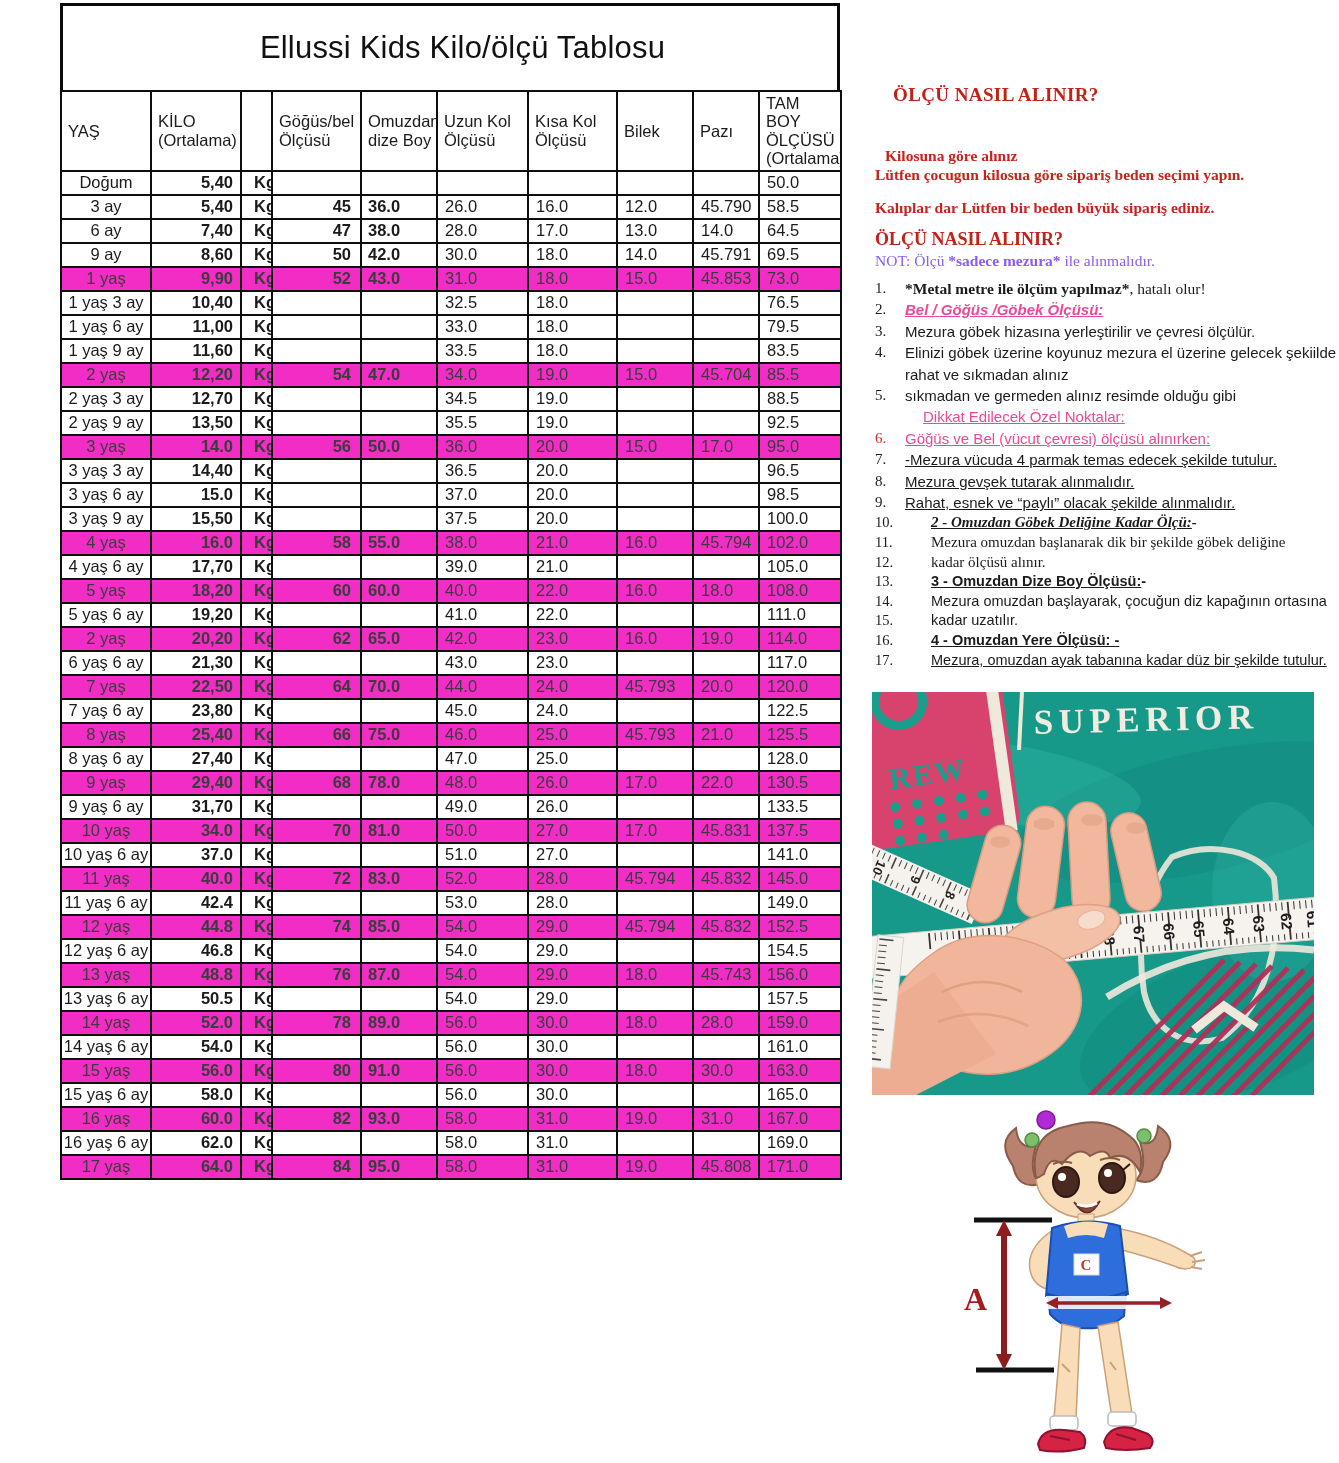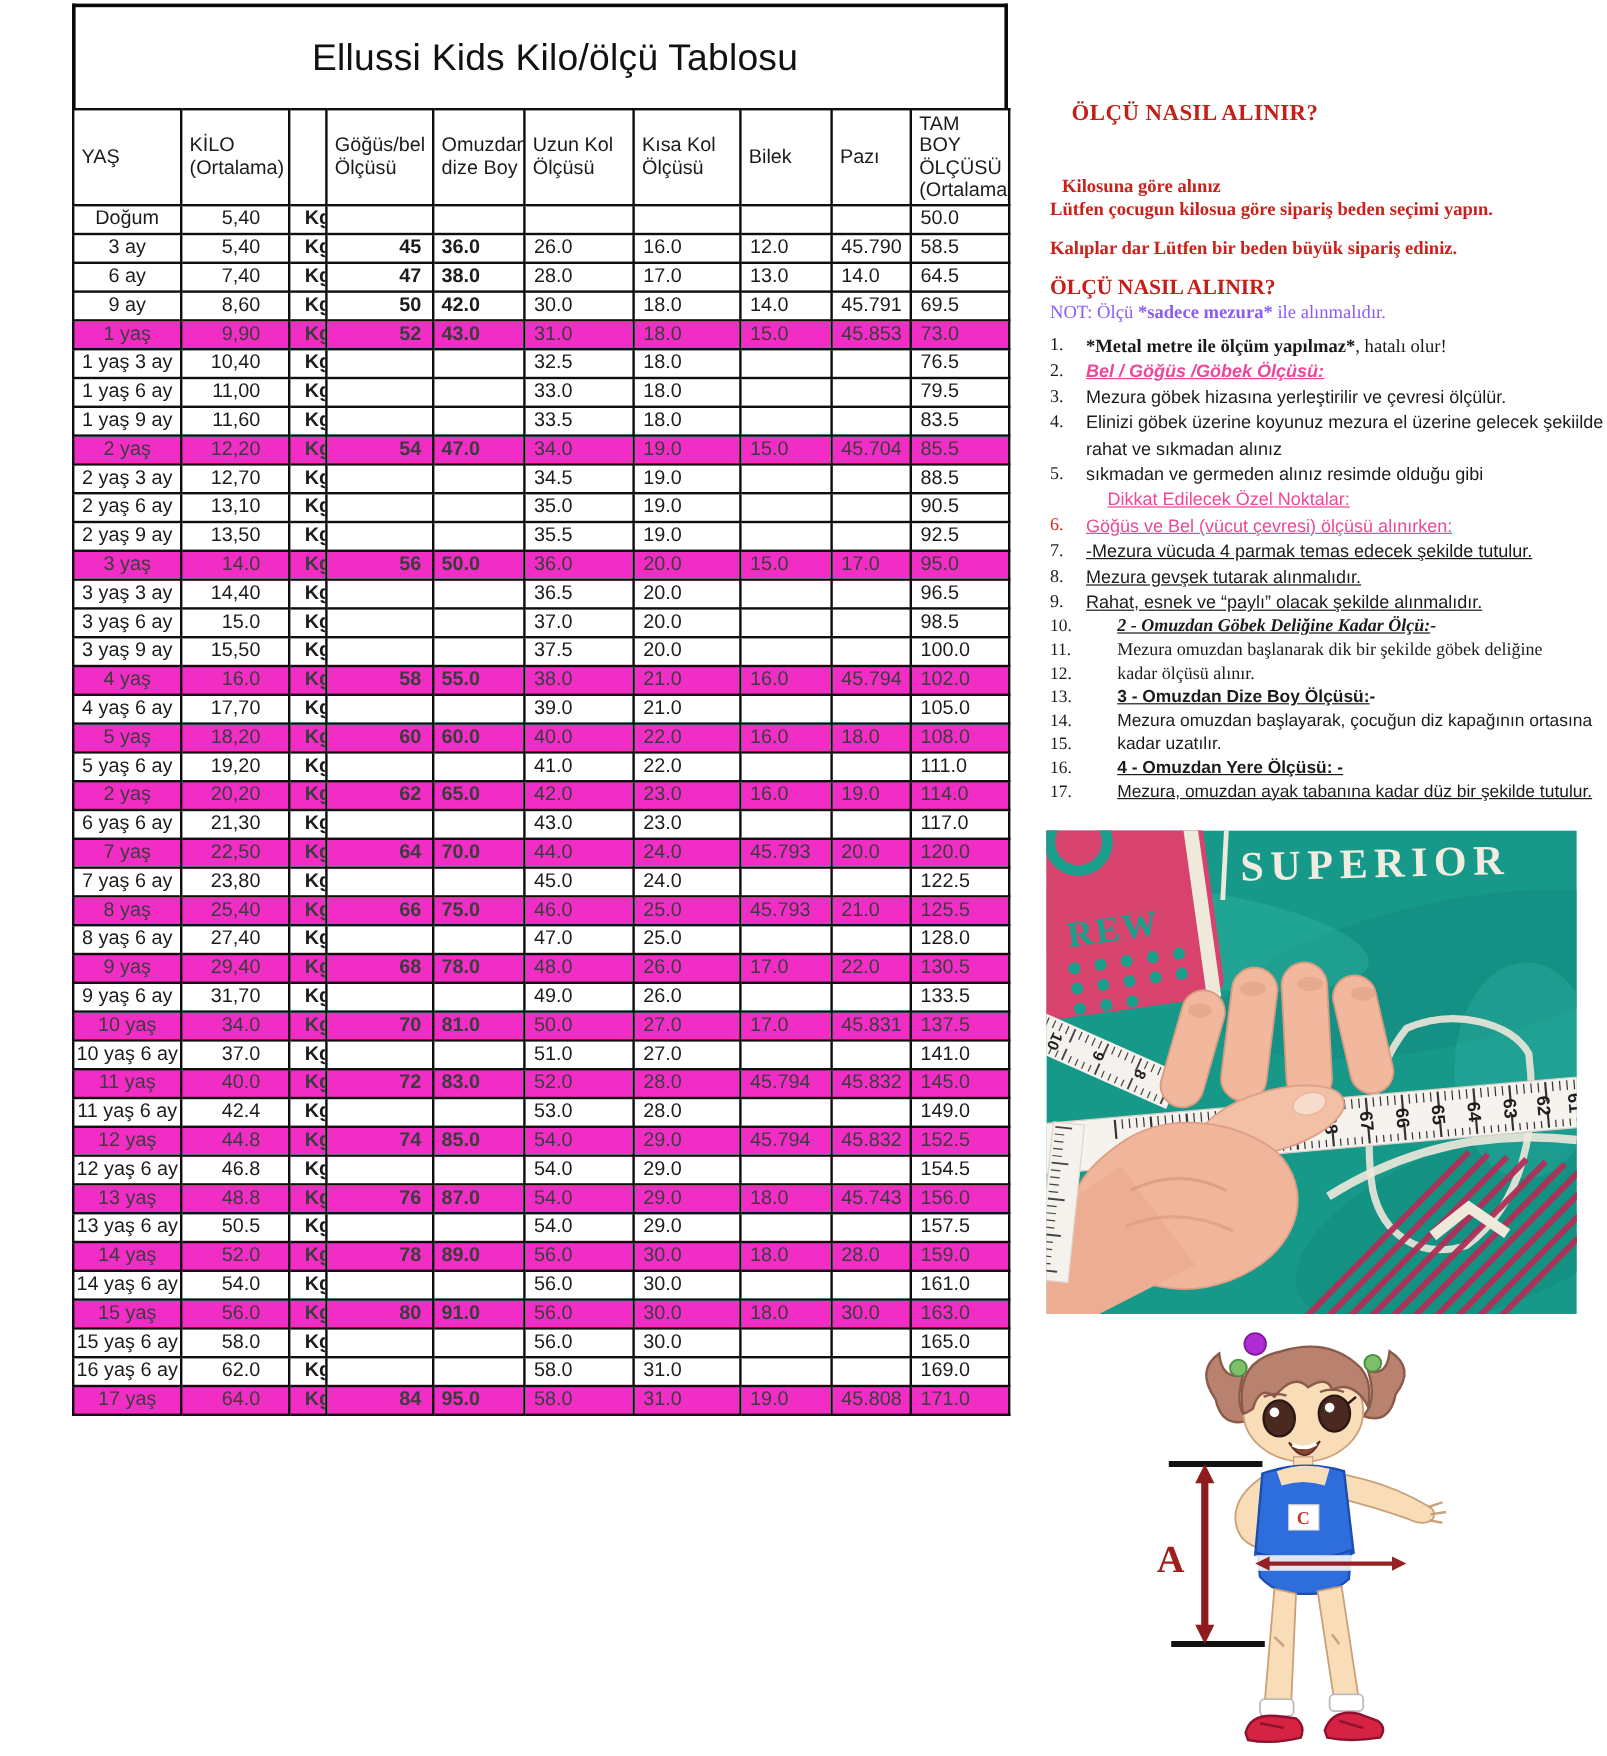--- a/index.html
+++ b/index.html
@@ -23,21 +23,21 @@
     border:2px solid #0e0e0e; overflow:hidden; white-space:nowrap;
     font-size:16.5px; height:24px; vertical-align:middle;
   }
   table.grid th {
     height:66px; font-weight:400; white-space:normal; line-height:1.12;
     text-align:left; padding:2px 2px 2px 6px; font-size:16.5px;
   }
   th.thc { text-align:center; padding:2px; }
   th.thb { font-weight:700; }
   td.c0 { text-align:center; }
-  td.c1 { text-align:right; font-weight:400; padding-right:23px; }
+  td.c1 { text-align:right; font-weight:700; padding-right:7px; }
   td.c2 { text-align:left;  font-weight:700; padding-left:12px; }
   td.c3 { text-align:right; font-weight:700; padding-right:9px; }
   td.c4 { text-align:left;  font-weight:700; padding-left:6px; }
   td.c5, td.c6, td.c7, td.c8, td.c9 { text-align:left; padding-left:7px; }
   tr.hl td { background:#F22DC6; color:#3c3c3c; }
 
   
   .panel { position:absolute; left:875px; top:84px; width:464px; }
   .panel .h1 {
     font-family:"Liberation Serif", serif; font-weight:700; color:#C32018;
@@ -224,32 +224,20 @@
           <td class="c2">Kg</td>
           <td class="c3"></td>
           <td class="c4"></td>
           <td class="c5">34.5</td>
           <td class="c6">19.0</td>
           <td class="c7"></td>
           <td class="c8"></td>
           <td class="c9">88.5</td>
         </tr>
         <tr>
-          <td class="c0">2 yaş 6 ay</td>
-          <td class="c1">13,10</td>
-          <td class="c2">Kg</td>
-          <td class="c3"></td>
-          <td class="c4"></td>
-          <td class="c5">35.0</td>
-          <td class="c6">19.0</td>
-          <td class="c7"></td>
-          <td class="c8"></td>
-          <td class="c9">90.5</td>
-        </tr>
-        <tr>
           <td class="c0">2 yaş 9 ay</td>
           <td class="c1">13,50</td>
           <td class="c2">Kg</td>
           <td class="c3"></td>
           <td class="c4"></td>
           <td class="c5">35.5</td>
           <td class="c6">19.0</td>
           <td class="c7"></td>
           <td class="c8"></td>
           <td class="c9">92.5</td>
@@ -582,20 +570,32 @@
           <td class="c0">15 yaş 6 ay</td>
           <td class="c1">58.0</td>
           <td class="c2">Kg</td>
           <td class="c3"></td>
           <td class="c4"></td>
           <td class="c5">56.0</td>
           <td class="c6">30.0</td>
           <td class="c7"></td>
           <td class="c8"></td>
           <td class="c9">165.0</td>
+        </tr>
+        <tr class="hl">
+          <td class="c0">16 yaş</td>
+          <td class="c1">60.0</td>
+          <td class="c2">Kg</td>
+          <td class="c3">82</td>
+          <td class="c4">93.0</td>
+          <td class="c5">58.0</td>
+          <td class="c6">31.0</td>
+          <td class="c7">19.0</td>
+          <td class="c8">31.0</td>
+          <td class="c9">167.0</td>
         </tr>
         <tr>
           <td class="c0">16 yaş 6 ay</td>
           <td class="c1">62.0</td>
           <td class="c2">Kg</td>
           <td class="c3"></td>
           <td class="c4"></td>
           <td class="c5">58.0</td>
           <td class="c6">31.0</td>
           <td class="c7"></td>

